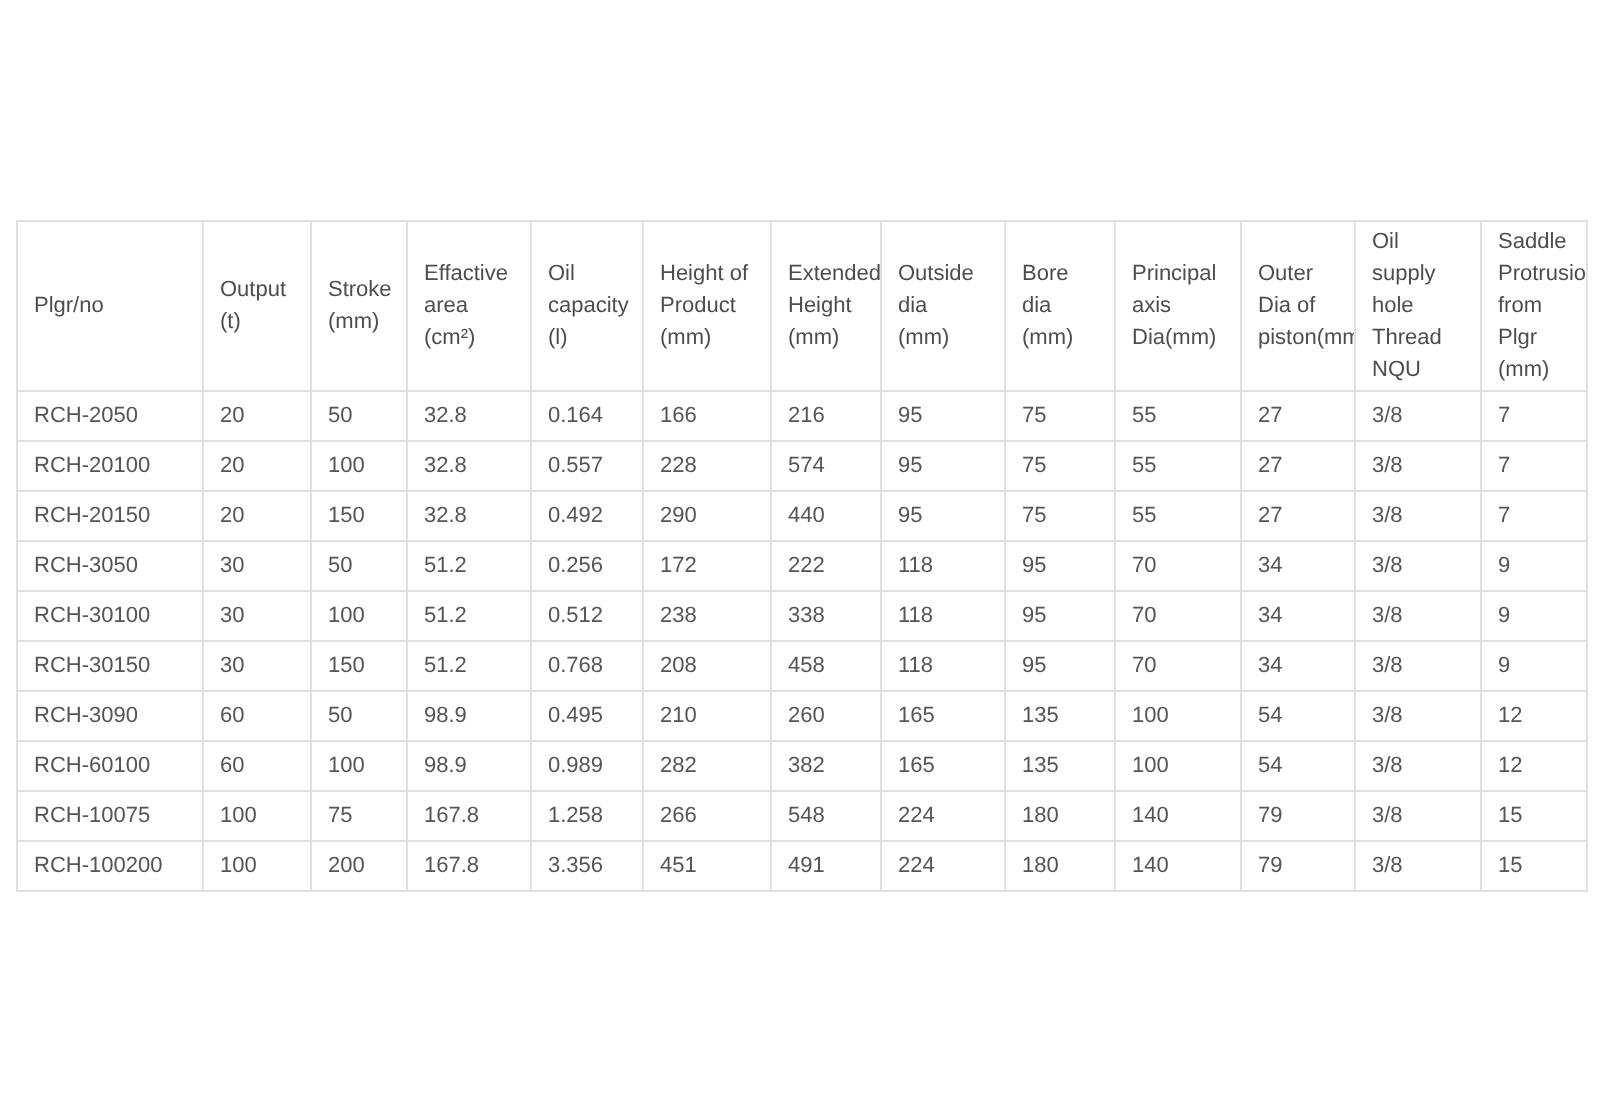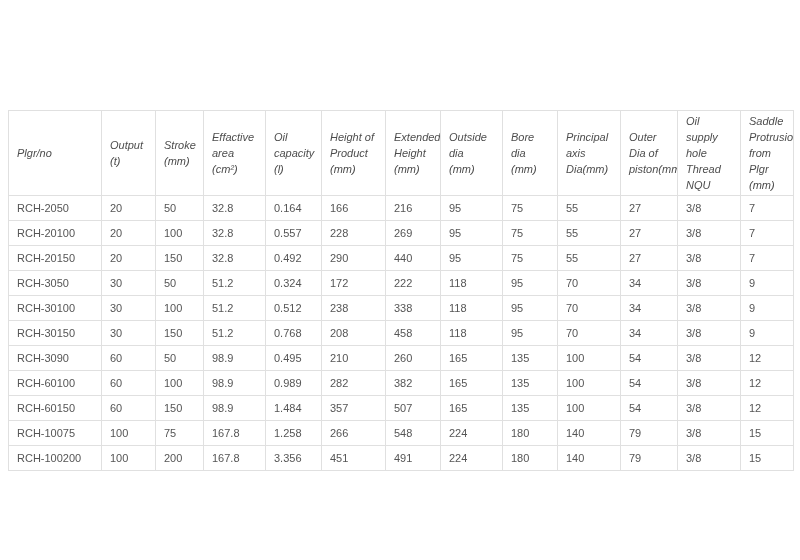--- a/index.html
+++ b/index.html
@@ -35,21 +35,20 @@
     text-align: left;
     vertical-align: middle;
     padding: 2px 8px;
     overflow: hidden;
   }
   table.spec-table th {
     height: 58px;
     white-space: pre-line;
     line-height: 16px;
     color: #4d4d4d;
-    font-style: italic;
   }
   table.spec-table td {
     height: 20px;
     line-height: 13px;
     white-space: nowrap;
   }
 </style>
 </head>
 <body>
 
@@ -120,21 +119,21 @@
           <td>3/8</td>
           <td>7</td>
         </tr>
         <tr>
           <td>RCH-20100</td>
           <td>20</td>
           <td>100</td>
           <td>32.8</td>
           <td>0.557</td>
           <td>228</td>
-          <td>269</td>
+          <td>574</td>
           <td>95</td>
           <td>75</td>
           <td>55</td>
           <td>27</td>
           <td>3/8</td>
           <td>7</td>
         </tr>
         <tr>
           <td>RCH-20150</td>
           <td>20</td>
@@ -148,21 +147,21 @@
           <td>55</td>
           <td>27</td>
           <td>3/8</td>
           <td>7</td>
         </tr>
         <tr>
           <td>RCH-3050</td>
           <td>30</td>
           <td>50</td>
           <td>51.2</td>
-          <td>0.324</td>
+          <td>0.256</td>
           <td>172</td>
           <td>222</td>
           <td>118</td>
           <td>95</td>
           <td>70</td>
           <td>34</td>
           <td>3/8</td>
           <td>9</td>
         </tr>
         <tr>
@@ -219,35 +218,20 @@
           <td>282</td>
           <td>382</td>
           <td>165</td>
           <td>135</td>
           <td>100</td>
           <td>54</td>
           <td>3/8</td>
           <td>12</td>
         </tr>
         <tr>
-          <td>RCH-60150</td>
-          <td>60</td>
-          <td>150</td>
-          <td>98.9</td>
-          <td>1.484</td>
-          <td>357</td>
-          <td>507</td>
-          <td>165</td>
-          <td>135</td>
-          <td>100</td>
-          <td>54</td>
-          <td>3/8</td>
-          <td>12</td>
-        </tr>
-        <tr>
           <td>RCH-10075</td>
           <td>100</td>
           <td>75</td>
           <td>167.8</td>
           <td>1.258</td>
           <td>266</td>
           <td>548</td>
           <td>224</td>
           <td>180</td>
           <td>140</td>

